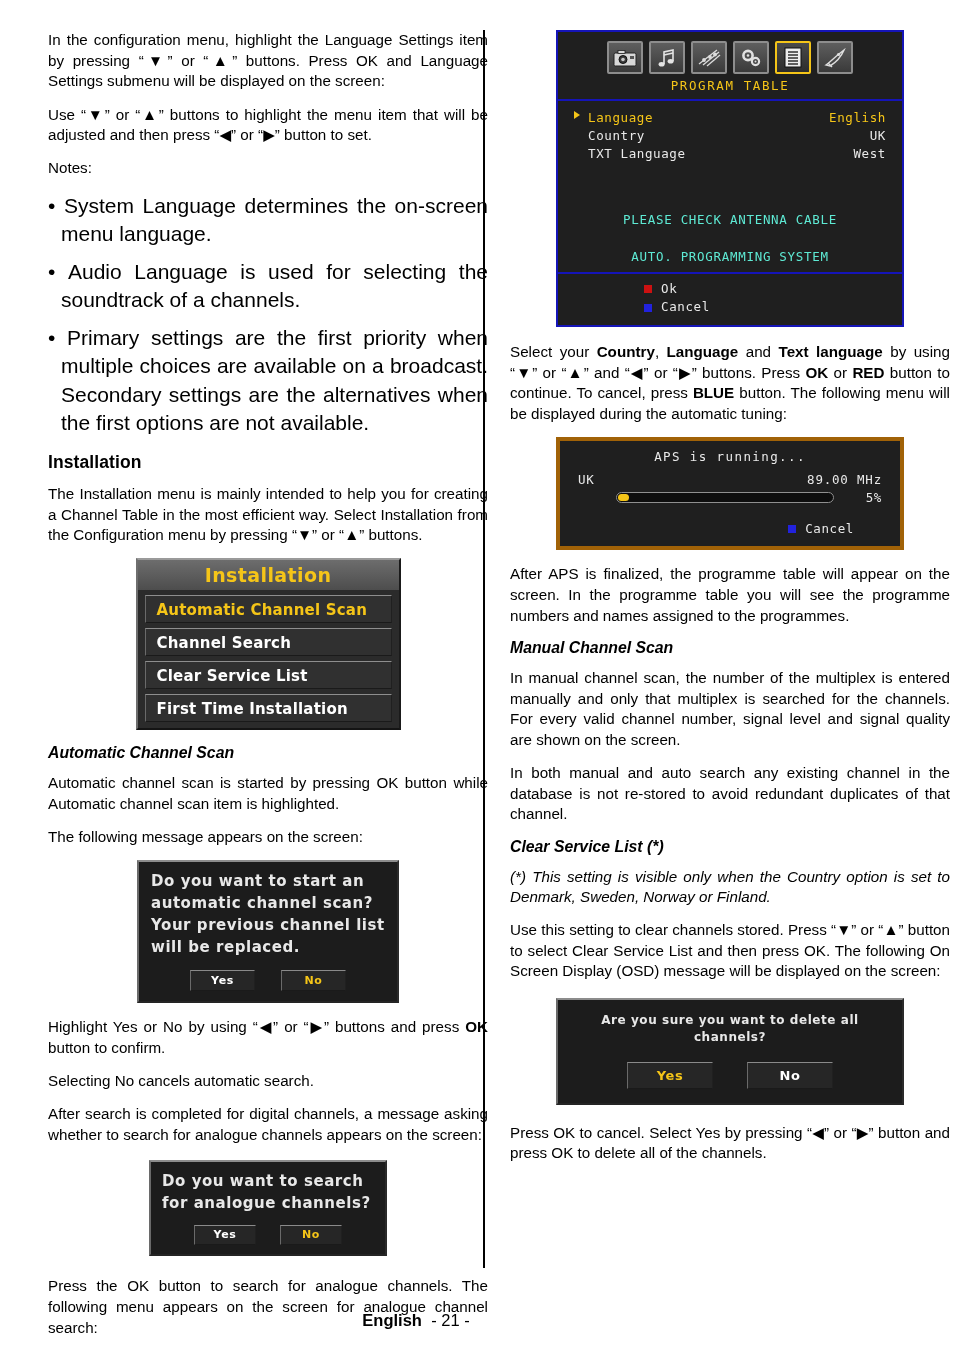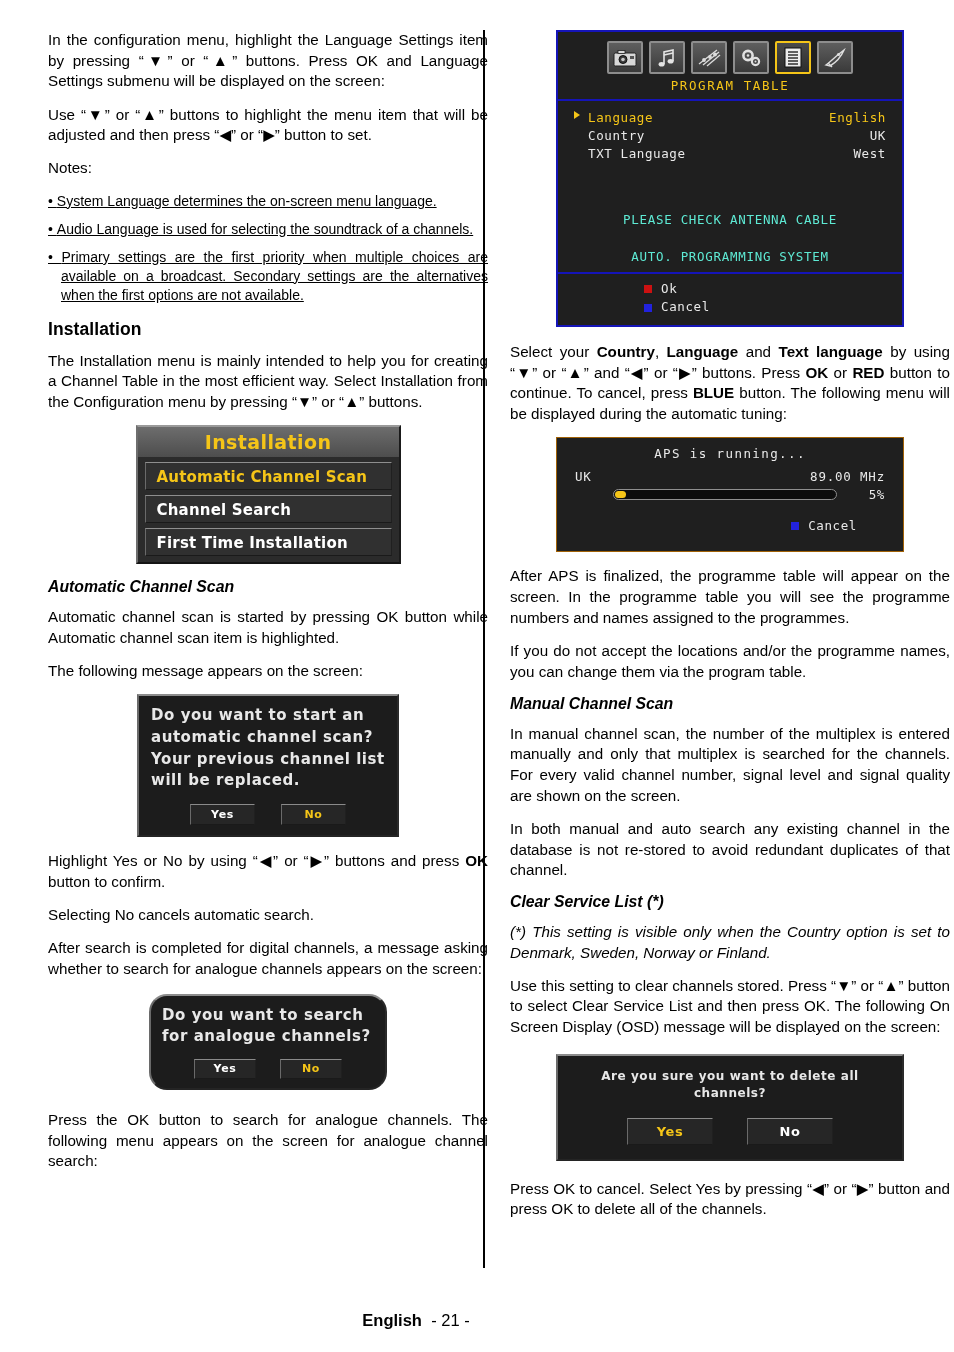--- a/index.html
+++ b/index.html
@@ -50,27 +50,26 @@
     text-align: justify;
     text-justify: inter-word;
   }
   p.nojust { text-align: left; }
   ul.notes {
     margin: 0 0 12px 0;
     padding: 0;
     list-style: none;
   }
   ul.notes li {
-    font-size: 14px;
+    font-size: 21px;
     line-height: 1.36;
     margin: 0 0 9px 0;
     padding-left: 13px;
     text-indent: -13px;
     text-align: justify;
-    text-decoration: underline;
   }
   h2.section {
     font-size: 17.5px;
     font-weight: bold;
     margin: 14px 0 11px 0;
     letter-spacing: 0.1px;
   }
   h3.sub {
     font-size: 15.8px;
     font-weight: bold;
@@ -161,21 +160,21 @@
     box-sizing: border-box;
   }
   .osd-btn.hl { color: #f5c518; }
 
   
   #dlg-auto-scan { width: 262px; padding: 9px 12px 10px 12px; }
   #dlg-auto-scan .msg { margin-bottom: 12px; }
   #dlg-auto-scan .osd-btn { width: 65px; height: 21px; line-height: 19px; margin: 0 13px; }
 
   
-  #dlg-analogue { width: 238px; padding: 9px 11px 9px 11px; border-radius: 18px; }
+  #dlg-analogue { width: 238px; padding: 9px 11px 9px 11px; }
   #dlg-analogue .msg { margin-bottom: 11px; }
   #dlg-analogue .osd-btn { width: 62px; height: 20px; line-height: 18px; margin: 0 12px; }
 
   
   #dlg-delete { width: 348px; padding: 12px 14px 14px 14px; }
   #dlg-delete .msg { margin-bottom: 15px; text-align: center; font-size: 12px; }
   #dlg-delete .osd-btn { width: 86px; height: 27px; line-height: 25px; margin: 0 17px; font-size: 13px; }
 
   
   .osd-screen {
@@ -245,24 +244,24 @@
     color: #e9e9e9; font-size: 12.5px; letter-spacing: 0.6px; line-height: 1.5;
   }
   .sq { width: 8px; height: 8px; display: inline-block; }
   .sq.red { background: #cc1111; }
   .sq.blue { background: #2222dd; }
 
   
   .aps-screen {
     width: 348px;
     background: #1f1f1f;
-    border: 1px solid #a16207;
+    border: 4px solid #a16207;
     box-sizing: border-box;
     font-family: "DejaVu Sans Mono", monospace;
-    padding: 8px 0 18px 0;
+    padding: 8px 0 10px 0;
   }
   .aps-title {
     text-align: center; color: #e9e9e9;
     font-size: 12.5px; letter-spacing: 1.4px;
     margin-bottom: 8px;
   }
   .aps-line {
     display: flex; align-items: center;
     padding: 0 18px; color: #e9e9e9; font-size: 12.5px; letter-spacing: 0.8px;
     justify-content: space-between;
@@ -330,20 +329,21 @@
 
       <h2 class="section">Installation</h2>
 
       <p class="body">The Installation menu is mainly intended to help you for creating a Channel Table in the most efficient way. Select Installation from the Configuration menu by pressing “▼” or “▲” buttons.</p>
 
       <div class="osd-wrap">
         <div class="inst-menu">
           <div class="inst-title">Installation</div>
           <div class="inst-item hl">Automatic Channel Scan</div>
           <div class="inst-item">Channel Search</div>
+          <div class="inst-item">Clear Service List</div>
           <div class="inst-item">First Time Installation</div>
         </div>
       </div>
 
       <h3 class="sub">Automatic Channel Scan</h3>
 
       <p class="body">Automatic channel scan is started by pressing OK button while Automatic channel scan item is highlighted.</p>
 
       <p class="body nojust">The following message appears on the screen:</p>
 
@@ -511,21 +511,20 @@
           </div>
           <div class="aps-cancel">
             <span class="sq blue"></span>
             <span>Cancel</span>
           </div>
         </div>
       </div>
 
       <p class="body">After APS is finalized, the programme table will appear on the screen. In the programme table you will see the programme numbers and names assigned to the programmes.</p>
 
-      <p class="body">If you do not accept the locations and/or the programme names, you can change them via the program table.</p>
 
       <h3 class="sub">Manual Channel Scan</h3>
 
       <p class="body">In manual channel scan, the number of the multiplex is entered manually and only that multiplex is searched for the channels. For every valid channel number, signal level and signal quality are shown on the screen.</p>
 
       <p class="body">In both manual and auto search any existing channel in the database is not re-stored to avoid redundant duplicates of that channel.</p>
 
       <h3 class="sub">Clear Service List (*)</h3>
 
       <p class="ital">(*) This setting is visible only when the Country option is set to Denmark, Sweden, Norway or Finland.</p>

